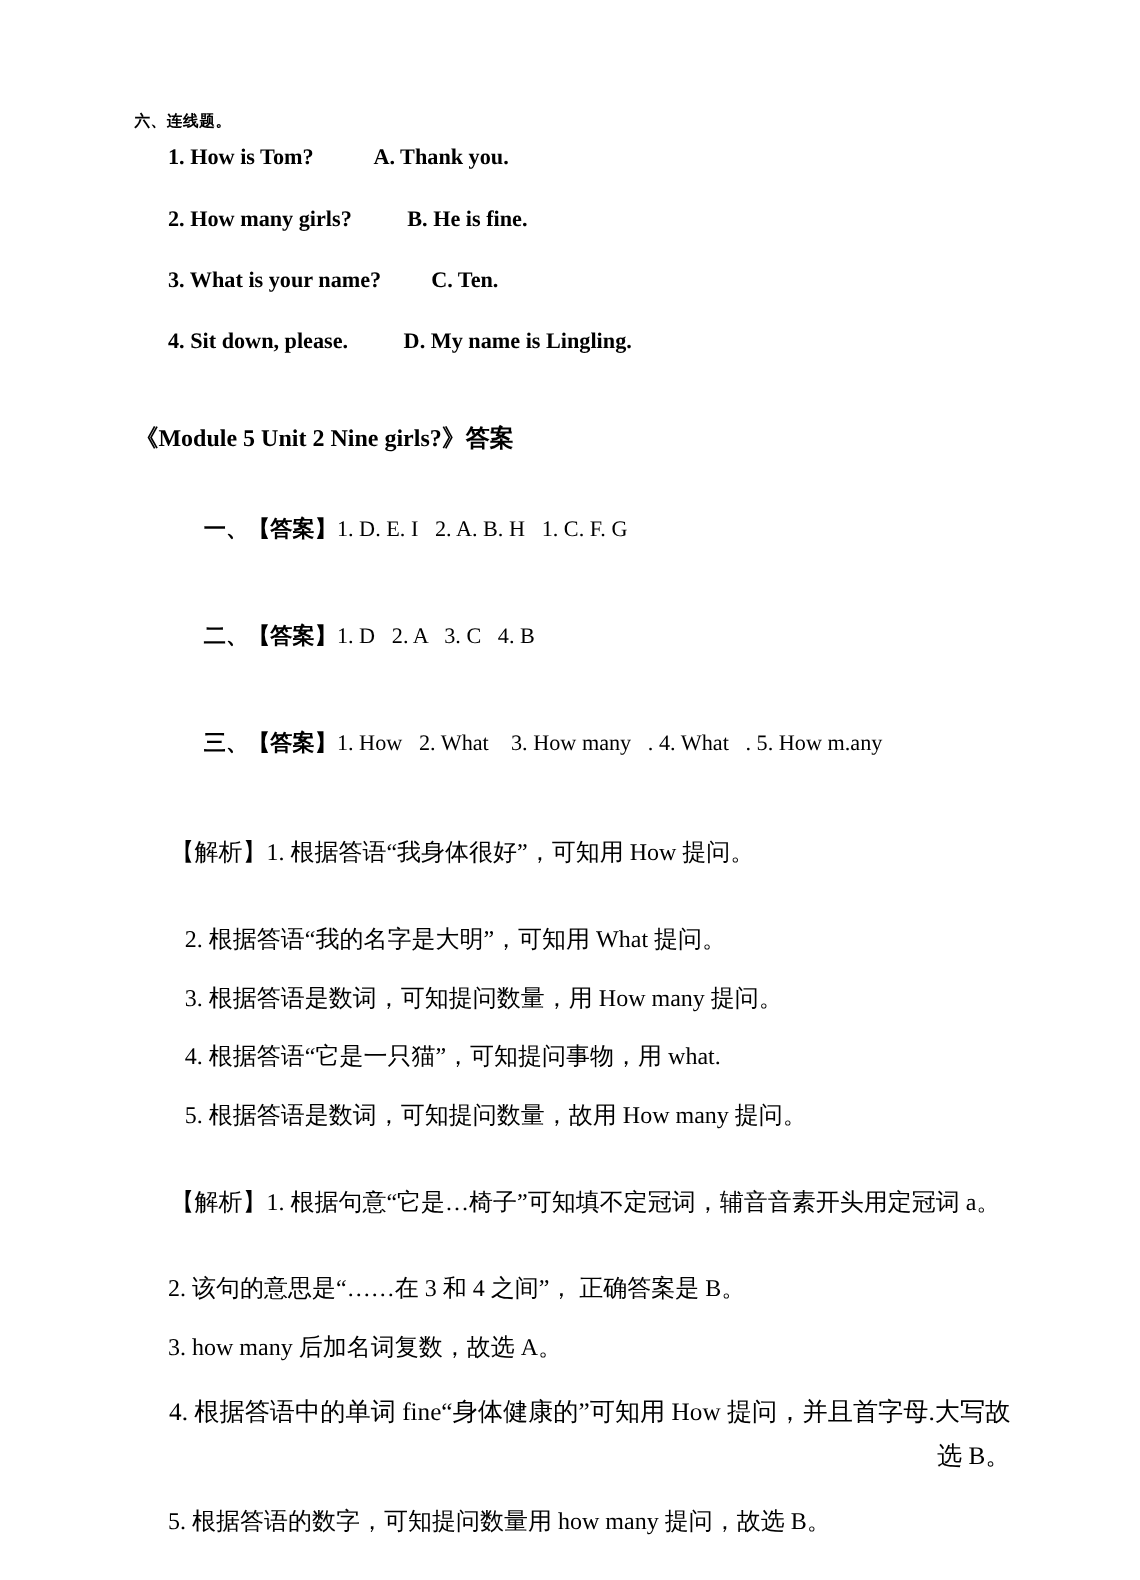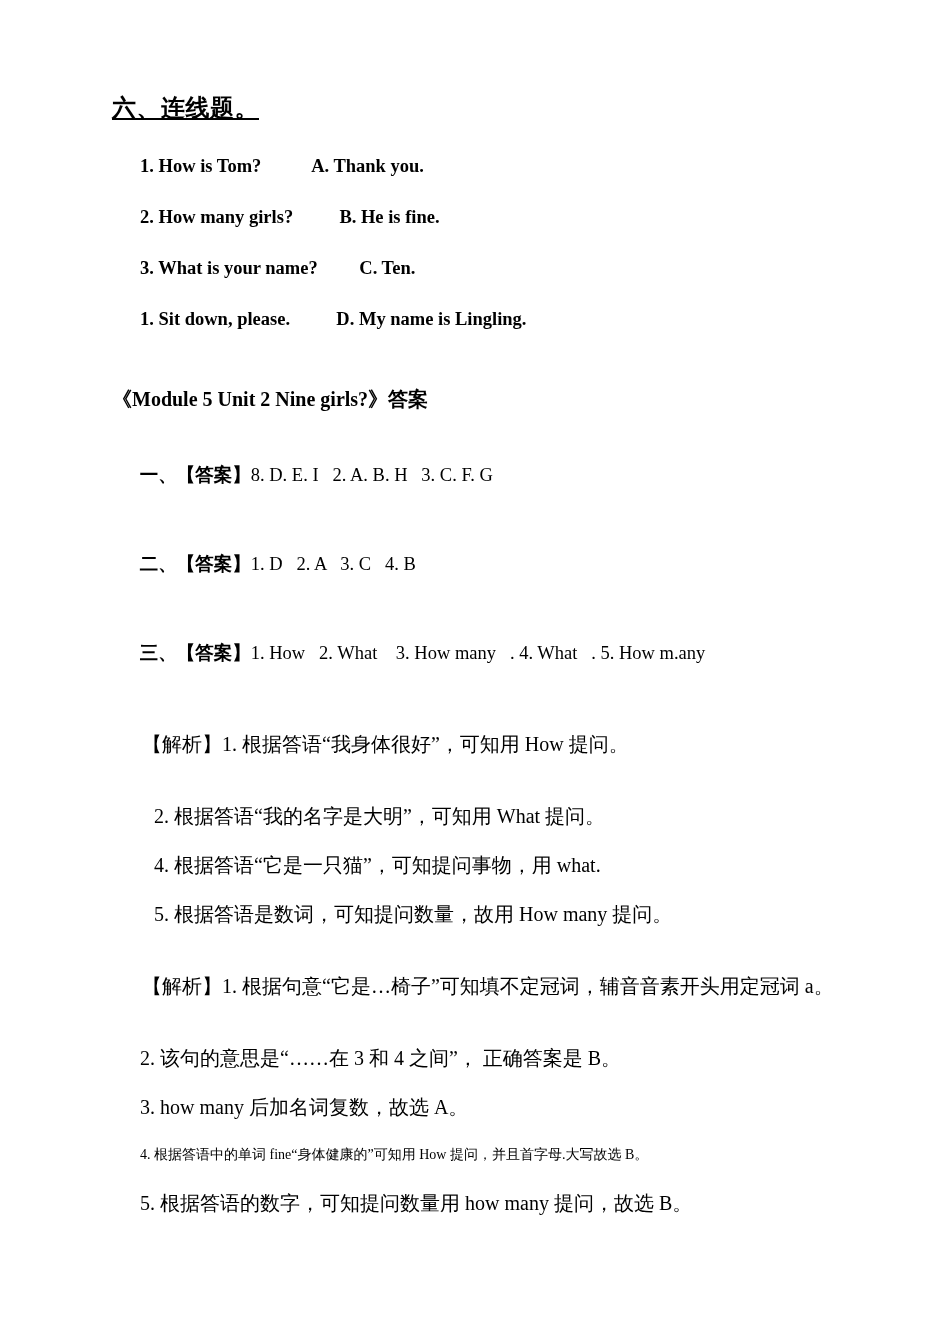--- a/index.html
+++ b/index.html
@@ -24,94 +24,96 @@
     padding: 0;
   }
   .content {
     position: absolute;
     left: 112px;
     top: 92px;
     width: 730px;
   }
   .section-heading {
     font-weight: bold;
-    font-size: 24px;
-    margin: 0 0 32px 0;
+    font-size: 13px;
+    margin: 0 0 12px 0;
     letter-spacing: 0.5px;
-    text-decoration: underline;
   }
   .match-line {
     font-size: 18.5px;
     margin: 0 0 30px 0;
     white-space: pre;
     font-weight: bold;
   }
   .doc-title {
     text-align: left;
     font-weight: bold;
     font-size: 20px;
     margin: 56px 0 28px 0;
   }
   .ans-line {
     font-size: 18.5px;
     margin: 0 0 22px 0;
     white-space: pre;
   }
   .ans-line .cn-label {
     font-weight: bold;
+    margin-left: 30px;
   }
   .explain-line {
     font-size: 20px;
     margin: 0 0 22px 0;
     white-space: pre;
   }
   .indent1 {
     padding-left: 42px;
   }
   .indent-small {
     padding-left: 28px;
   }
   .wrap-line {
-    font-size: 14px;
+    font-size: 21px;
     margin: 0 0 22px 0;
     white-space: pre-wrap;
     line-height: 1.75;
+    text-align: right;
   }
 </style>
 </head>
 <body>
 
 <div class="page">
   <div class="content">
 
     <div class="section-heading">六、连线题。</div>
 
     <div class="match-line indent-small">1. How is Tom?           A. Thank you.</div>
     <div class="match-line indent-small">2. How many girls?          B. He is fine.</div>
     <div class="match-line indent-small">3. What is your name?         C. Ten.</div>
-    <div class="match-line indent-small">1. Sit down, please.          D. My name is Lingling.</div>
+    <div class="match-line indent-small">4. Sit down, please.          D. My name is Lingling.</div>
 
     <div class="doc-title">《Module 5 Unit 2 Nine girls?》答案</div>
 
     <div class="ans-line">
-      <span class="cn-label">一、【答案】</span><span>8. D. E. I   2. A. B. H   3. C. F. G</span>
+      <span class="cn-label">一、【答案】</span><span>1. D. E. I   2. A. B. H   1. C. F. G</span>
     </div>
 
     <div class="ans-line">
       <span class="cn-label">二、【答案】</span><span>1. D   2. A   3. C   4. B</span>
     </div>
 
     <div class="ans-line">
       <span class="cn-label">三、【答案】</span><span>1. How   2. What    3. How many   . 4. What   . 5. How m.any</span>
     </div>
 
     <div class="explain-line">
       <span class="cn-label">【解析】</span><span>1. 根据答语“我身体很好”，可知用 How 提问。</span>
     </div>
     <div class="explain-line indent1">2. 根据答语“我的名字是大明”，可知用 What 提问。</div>
+    <div class="explain-line indent1">3. 根据答语是数词，可知提问数量，用 How many 提问。</div>
     <div class="explain-line indent1">4. 根据答语“它是一只猫”，可知提问事物，用 what.</div>
     <div class="explain-line indent1">5. 根据答语是数词，可知提问数量，故用 How many 提问。</div>
 
 
     <div class="explain-line">
       <span class="cn-label">【解析】</span><span>1. 根据句意“它是…椅子”可知填不定冠词，辅音音素开头用定冠词 a。</span>
     </div>
     <div class="explain-line indent-small">2. 该句的意思是“……在 3 和 4 之间”， 正确答案是 B。</div>
     <div class="explain-line indent-small">3. how many 后加名词复数，故选 A。</div>
     <div class="wrap-line indent-small">4. 根据答语中的单词 fine“身体健康的”可知用 How 提问，并且首字母.大写故选 B。</div>

